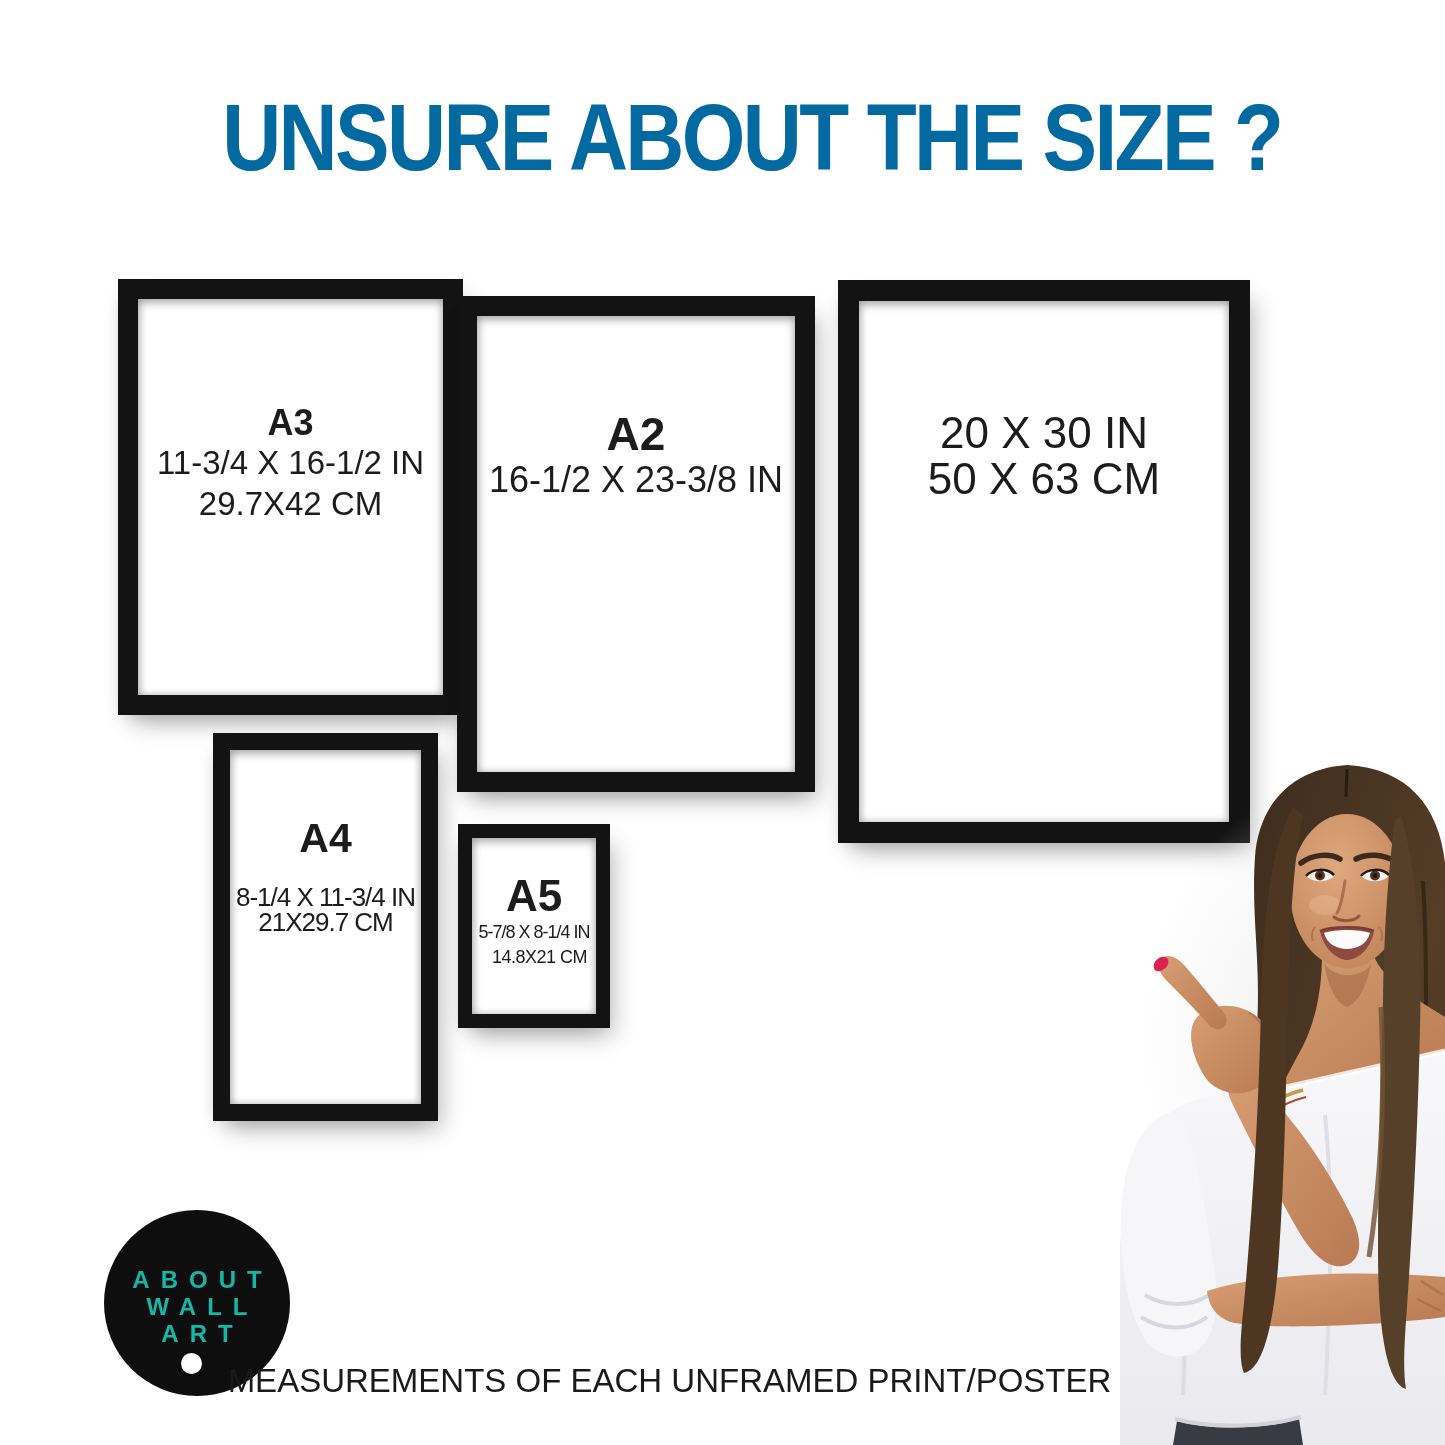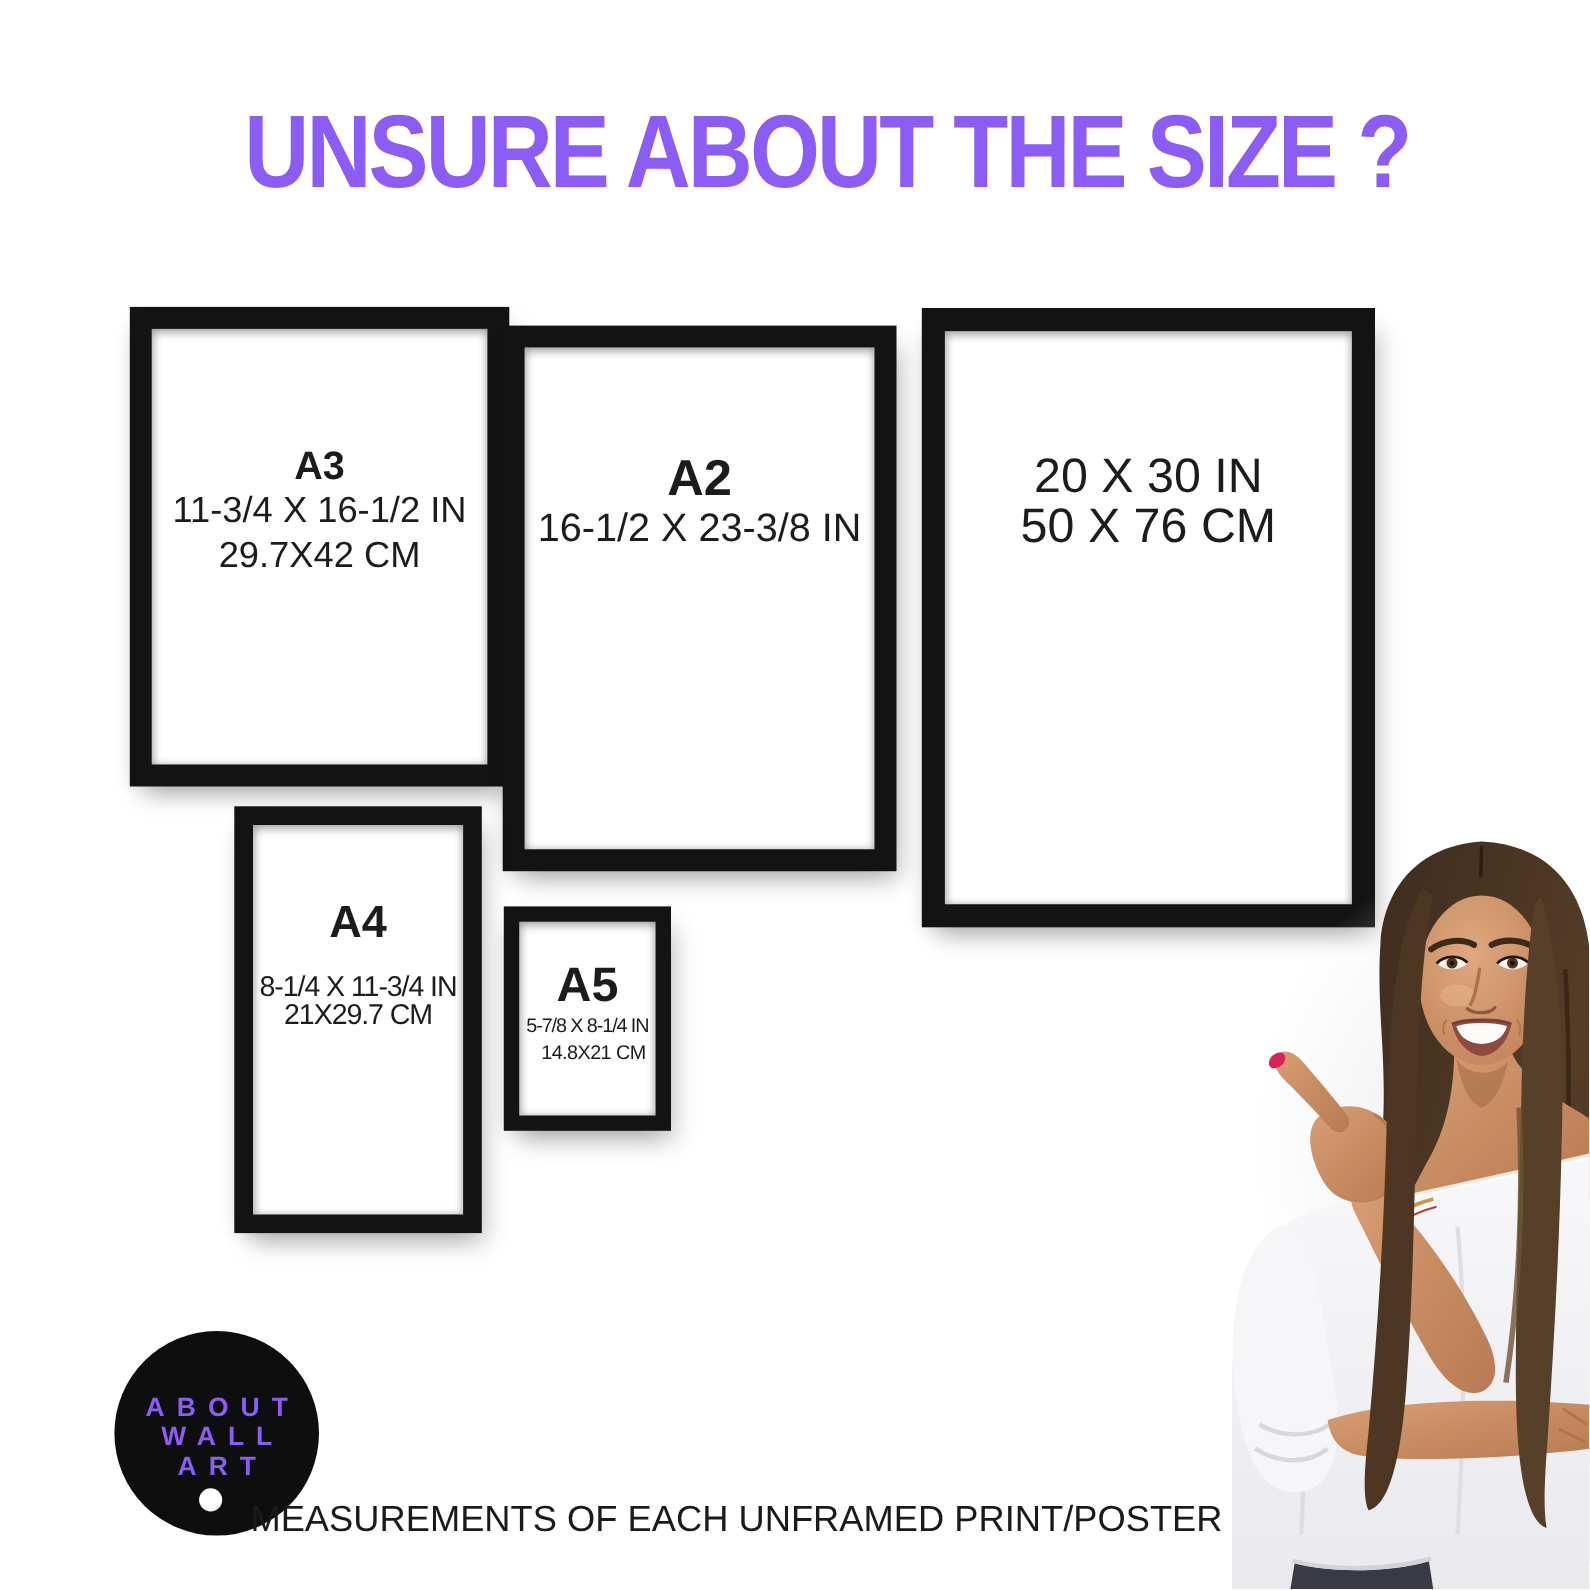--- a/index.html
+++ b/index.html
@@ -4,21 +4,21 @@
 <style>
   html,body { margin:0; padding:0; }
   .canvas {
     position:relative; width:1445px; height:1445px;
     background:#ffffff; overflow:hidden;
     font-family:"Liberation Sans", sans-serif;
   }
   .title {
     position:absolute; top:84px; left:58px; right:0;
     text-align:center; font-weight:bold; font-size:94px;
-    letter-spacing:-3px; color:#8b5cf6; white-space:nowrap;
+    letter-spacing:-3px; color:#0369a1; white-space:nowrap;
   }
   .title-inner { display:inline-block; transform:scaleX(.87); transform-origin:50% 50%; }
 
   .frame {
     position:absolute; background:#131313;
     box-shadow: 9px 14px 22px -6px rgba(0,0,0,.28), -6px 10px 18px -10px rgba(0,0,0,.16);
   }
   .mat {
     position:absolute; background:#ffffff;
     box-shadow: inset 0 4px 8px rgba(0,0,0,.30), inset 4px 0 6px rgba(0,0,0,.10), inset -3px -3px 6px rgba(0,0,0,.08);
@@ -28,21 +28,21 @@
     transform:translateY(-52%); color:#1c1c1c; white-space:nowrap;
   }
   .fl-label { font-weight:bold; }
 
   .logo {
     position:absolute; left:104px; top:1210px; width:186px; height:186px;
     border-radius:50%; background:#0e0e0e;
   }
   .logo-text {
     position:absolute; top:56px; left:0; right:0; text-align:center;
-    color:#8b5cf6; font-weight:bold; font-size:24px; line-height:27px;
+    color:#14b8a6; font-weight:bold; font-size:24px; line-height:27px;
     letter-spacing:11px; padding-left:11px;
   }
   .logo-dot {
     position:absolute; left:77px; top:143px; width:21px; height:21px;
     border-radius:50%; background:#ffffff;
   }
   .footer {
     position:absolute; top:1362px; left:-106px; right:0;
     text-align:center; font-size:33px; color:#1a1a1a; white-space:nowrap;
   }
@@ -70,21 +70,21 @@
 
   <div class="frame" style="left:457px;top:276px;width:358px;height:496px;margin-top:20px;">
     <div class="mat" style="left:20px;top:20px;right:20px;bottom:20px;"></div>
     <div class="fline fl-label" style="top:139px;font-size:46px;">A2</div>
     <div class="fline" style="top:185px;font-size:36px;">16-1/2 X 23-3/8 IN</div>
   </div>
 
   <div class="frame" style="left:838px;top:280px;width:412px;height:563px;">
     <div class="mat" style="left:21px;top:21px;right:21px;bottom:21px;"></div>
     <div class="fline" style="top:154px;font-size:44px;">20 X 30 IN</div>
-    <div class="fline" style="top:200px;font-size:44px;">50 X 76 CM</div>
+    <div class="fline" style="top:200px;font-size:44px;">50 X 63 CM</div>
   </div>
 
   <div class="frame" style="left:213px;top:733px;width:225px;height:388px;">
     <div class="mat" style="left:17px;top:17px;right:17px;bottom:17px;"></div>
     <div class="fline fl-label" style="top:106px;font-size:41px;">A4</div>
     <div class="fline" style="top:148px;font-size:26px;letter-spacing:-1px;margin-top:17px;">8-1/4 X 11-3/4 IN</div>
     <div class="fline" style="top:190px;font-size:26px;letter-spacing:-1px;">21X29.7 CM</div>
   </div>
 
   <div class="frame" style="left:458px;top:824px;width:152px;height:204px;">

